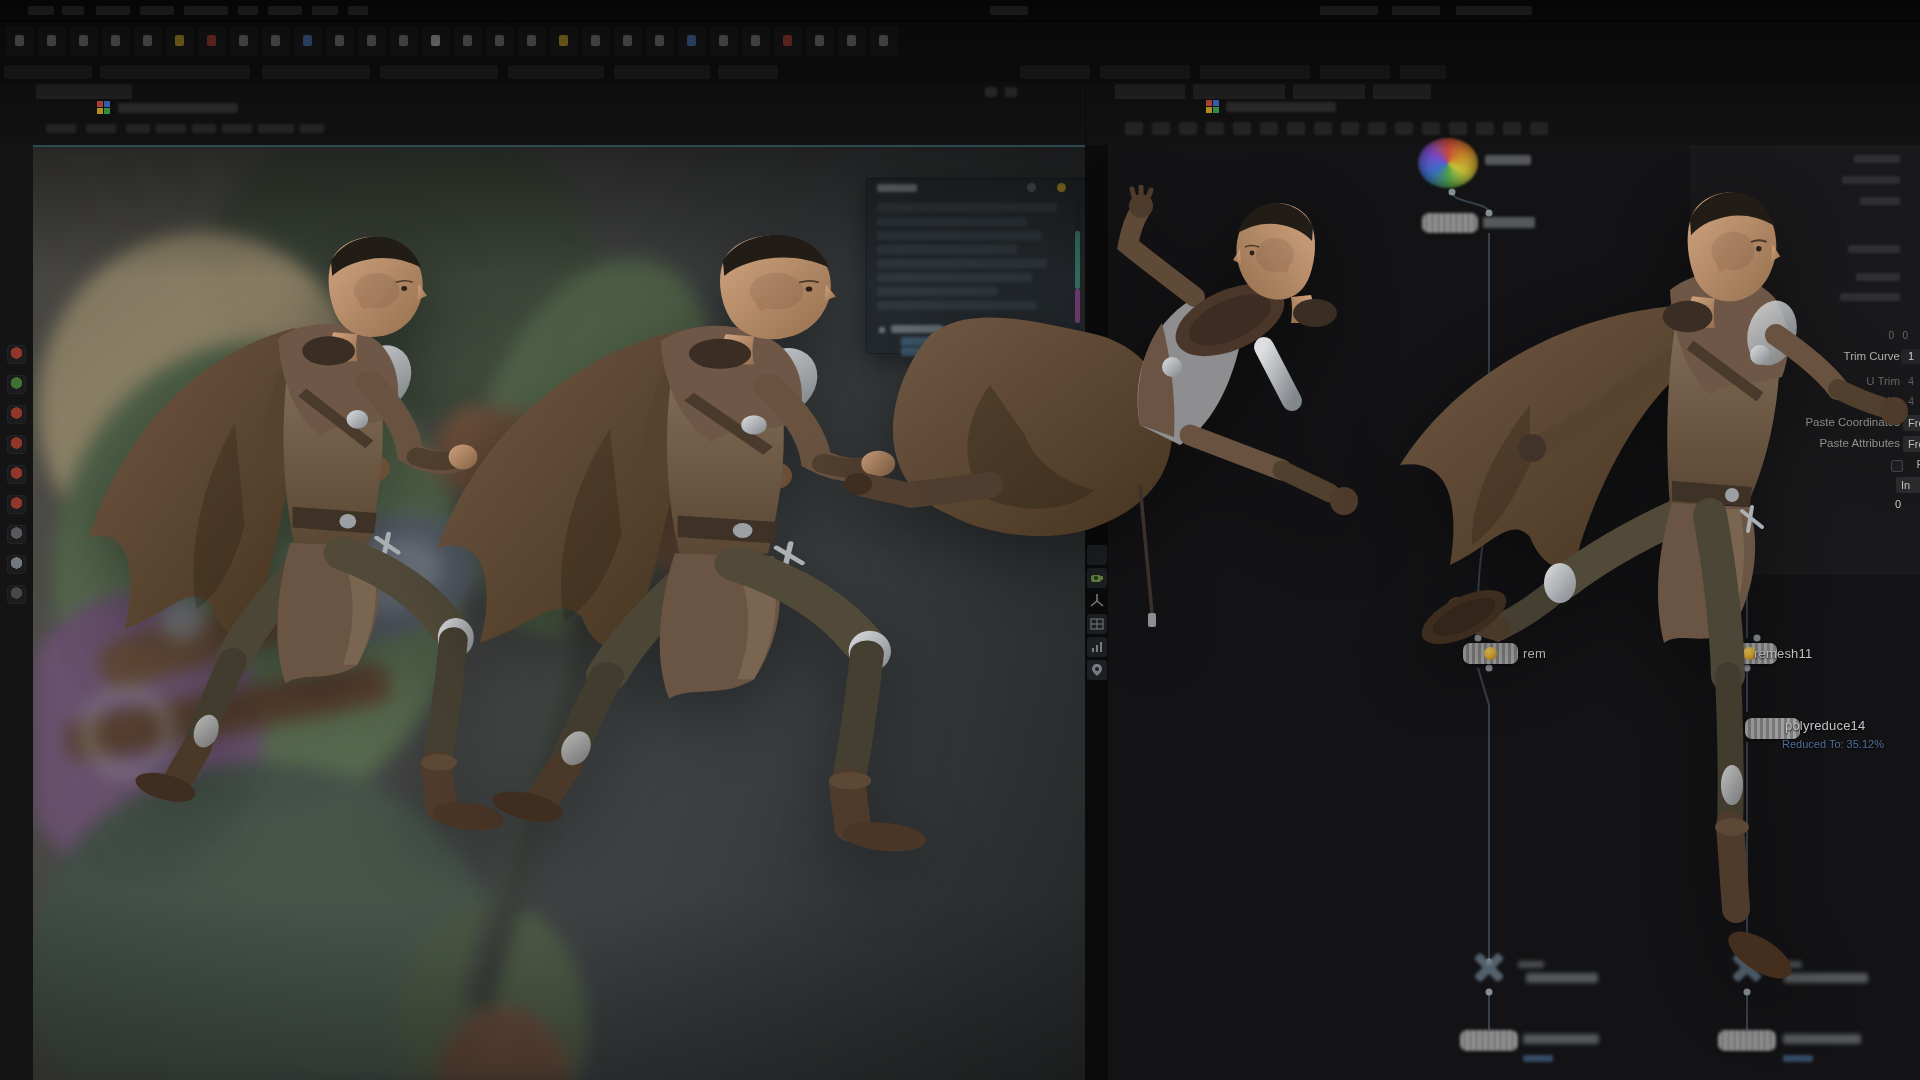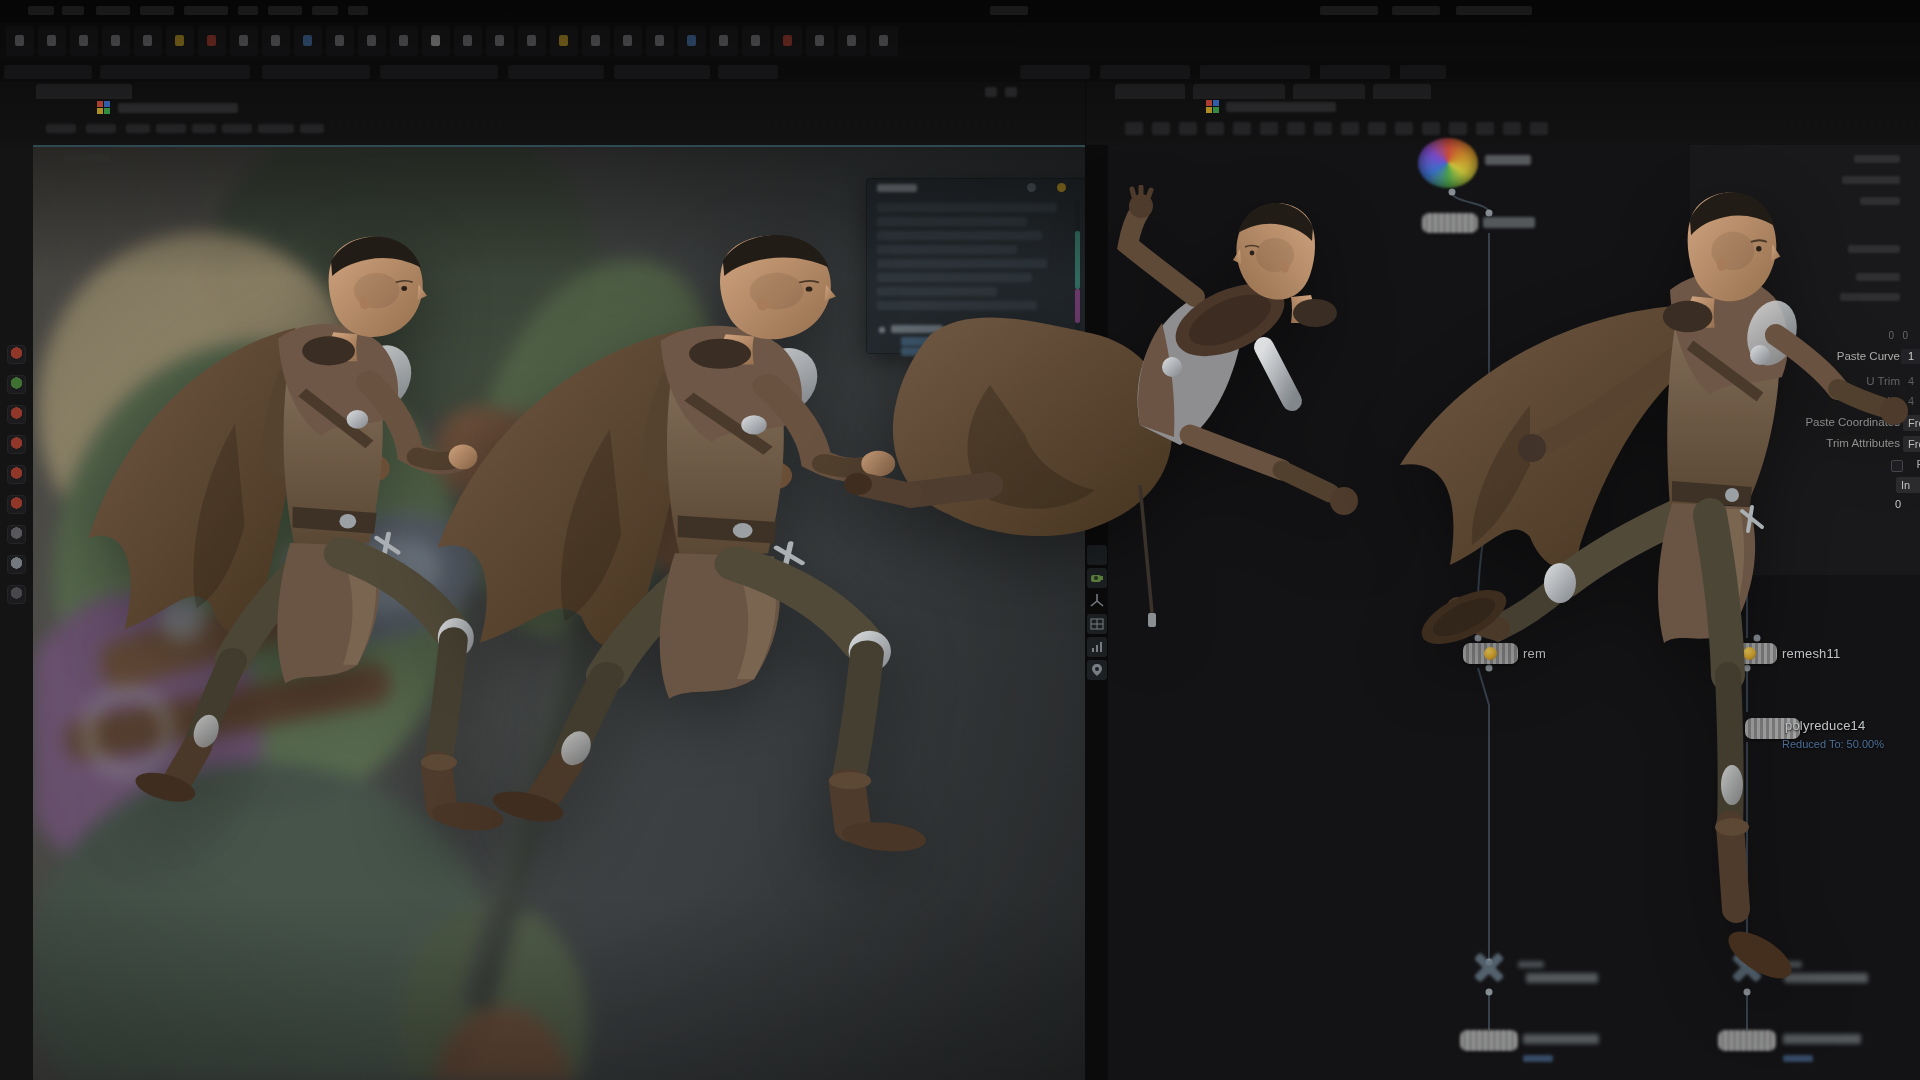--- a/index.html
+++ b/index.html
@@ -411,25 +411,25 @@
     </div>
 
     <div class="hnode" style="left:355px;top:498px;width:55px;">
       <div class="nodeicon" style="left:21px;top:4px;"></div>
     </div>
     <div class="nlabel" style="left:415px;top:501px;">rem</div>
 
     <div class="hnode" style="left:614px;top:498px;width:55px;">
       <div class="nodeicon" style="left:21px;top:4px;"></div>
     </div>
-    <div class="nlabel" style="left:674px;top:501px;">remesh11</div>
+    <div class="nlabel" style="left:646px;top:501px;">remesh11</div>
 
     <div class="hnode" style="left:637px;top:573px;width:55px;"></div>
     <div class="nlabel" style="left:677px;top:573px;">polyreduce14</div>
-    <div class="ninfo" style="left:674px;top:593px;">Reduced To: 50.00%</div>
+    <div class="ninfo" style="left:674px;top:593px;">Reduced To: 35.12%</div>
 
     <div class="xnode" style="left:362px;top:803px;"></div>
     <div class="blob" style="left:410px;top:816px;width:26px;height:7px;background:#4a4e51;filter:blur(2px);"></div>
     <div class="blob" style="left:418px;top:828px;width:72px;height:10px;background:#54585b;filter:blur(2.2px);"></div>
     <div class="xnode" style="left:620px;top:803px;"></div>
     <div class="blob" style="left:668px;top:816px;width:26px;height:7px;background:#4a4e51;filter:blur(2px);"></div>
     <div class="blob" style="left:676px;top:828px;width:84px;height:10px;background:#54585b;filter:blur(2.2px);"></div>
 
     <div class="hnode blur" style="left:352px;top:885px;width:58px;"></div>
     <div class="blob" style="left:415px;top:889px;width:76px;height:10px;background:#54585b;filter:blur(2.2px);"></div>
@@ -446,37 +446,37 @@
     <div class="dimblob" style="right:20px;top:100px;width:52px;"></div>
     <div class="dimblob" style="right:20px;top:128px;width:44px;"></div>
     <div class="dimblob" style="right:20px;top:148px;width:60px;"></div>
 
     <div class="prow" style="top:182px;">
       <span class="plabel dim" style="right:26px;font-size:10px;">0</span>
       <span class="plabel dim" style="right:12px;font-size:10px;">0</span>
     </div>
 
     <div class="prow" style="top:202px;">
-      <span class="plabel bright">Paste Curve</span>
+      <span class="plabel bright">Trim Curve</span>
       <span class="pval">1</span>
     </div>
     <div class="prow" style="top:227px;">
       <span class="plabel dim">U Trim</span>
       <span class="pval" style="background:none;color:#5f5f61;">4</span>
     </div>
     <div class="prow" style="top:247px;">
       <span class="plabel dim">V Order</span>
       <span class="pval" style="background:none;color:#5f5f61;">4</span>
     </div>
     <div class="prow" style="top:268px;">
       <span class="plabel">Paste Coordinates</span>
       <span class="pdrop">Fro</span>
     </div>
     <div class="prow" style="top:289px;">
-      <span class="plabel">Trim Attributes</span>
+      <span class="plabel">Paste Attributes</span>
       <span class="pdrop">Fro</span>
     </div>
     <div class="prow" style="top:310px;">
       <span class="pcheck"></span>
       <span class="plabel" style="right:-8px;color:#b2b2b0;">Pr</span>
     </div>
     <div class="prow" style="top:330px;">
       <span class="pdrop" style="left:206px;width:48px;">In</span>
     </div>
     <div class="prow" style="top:350px;">

